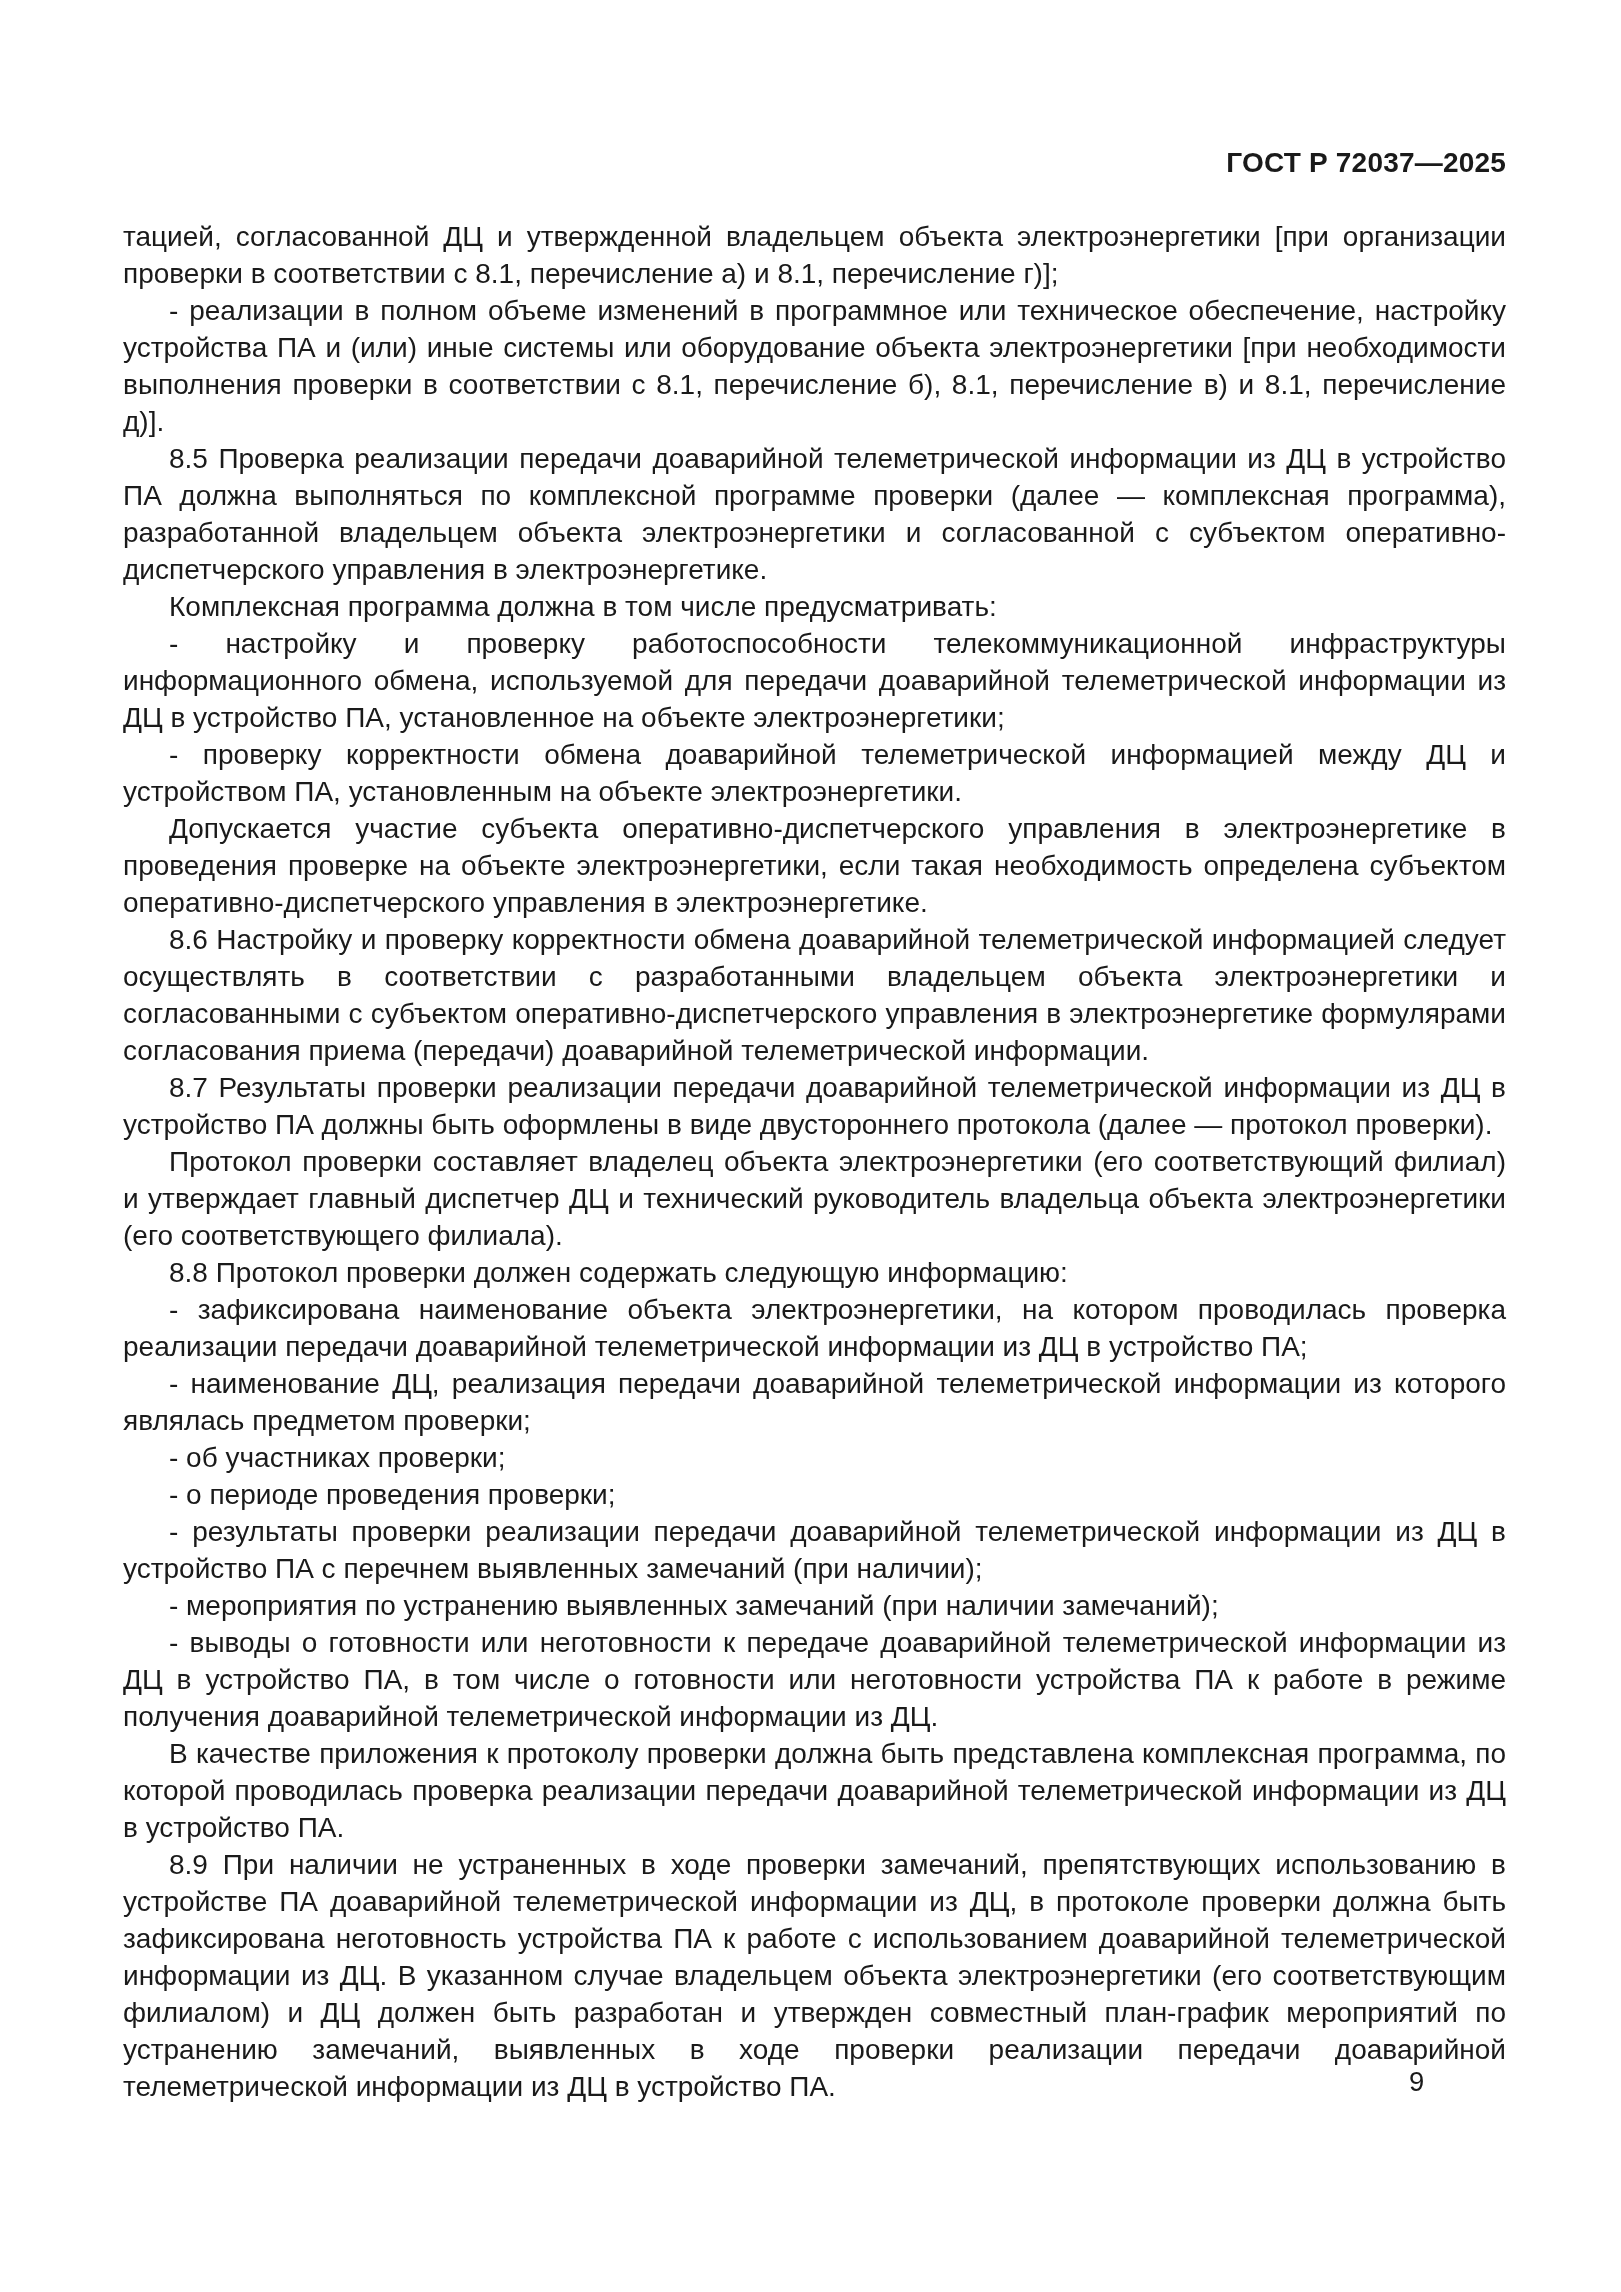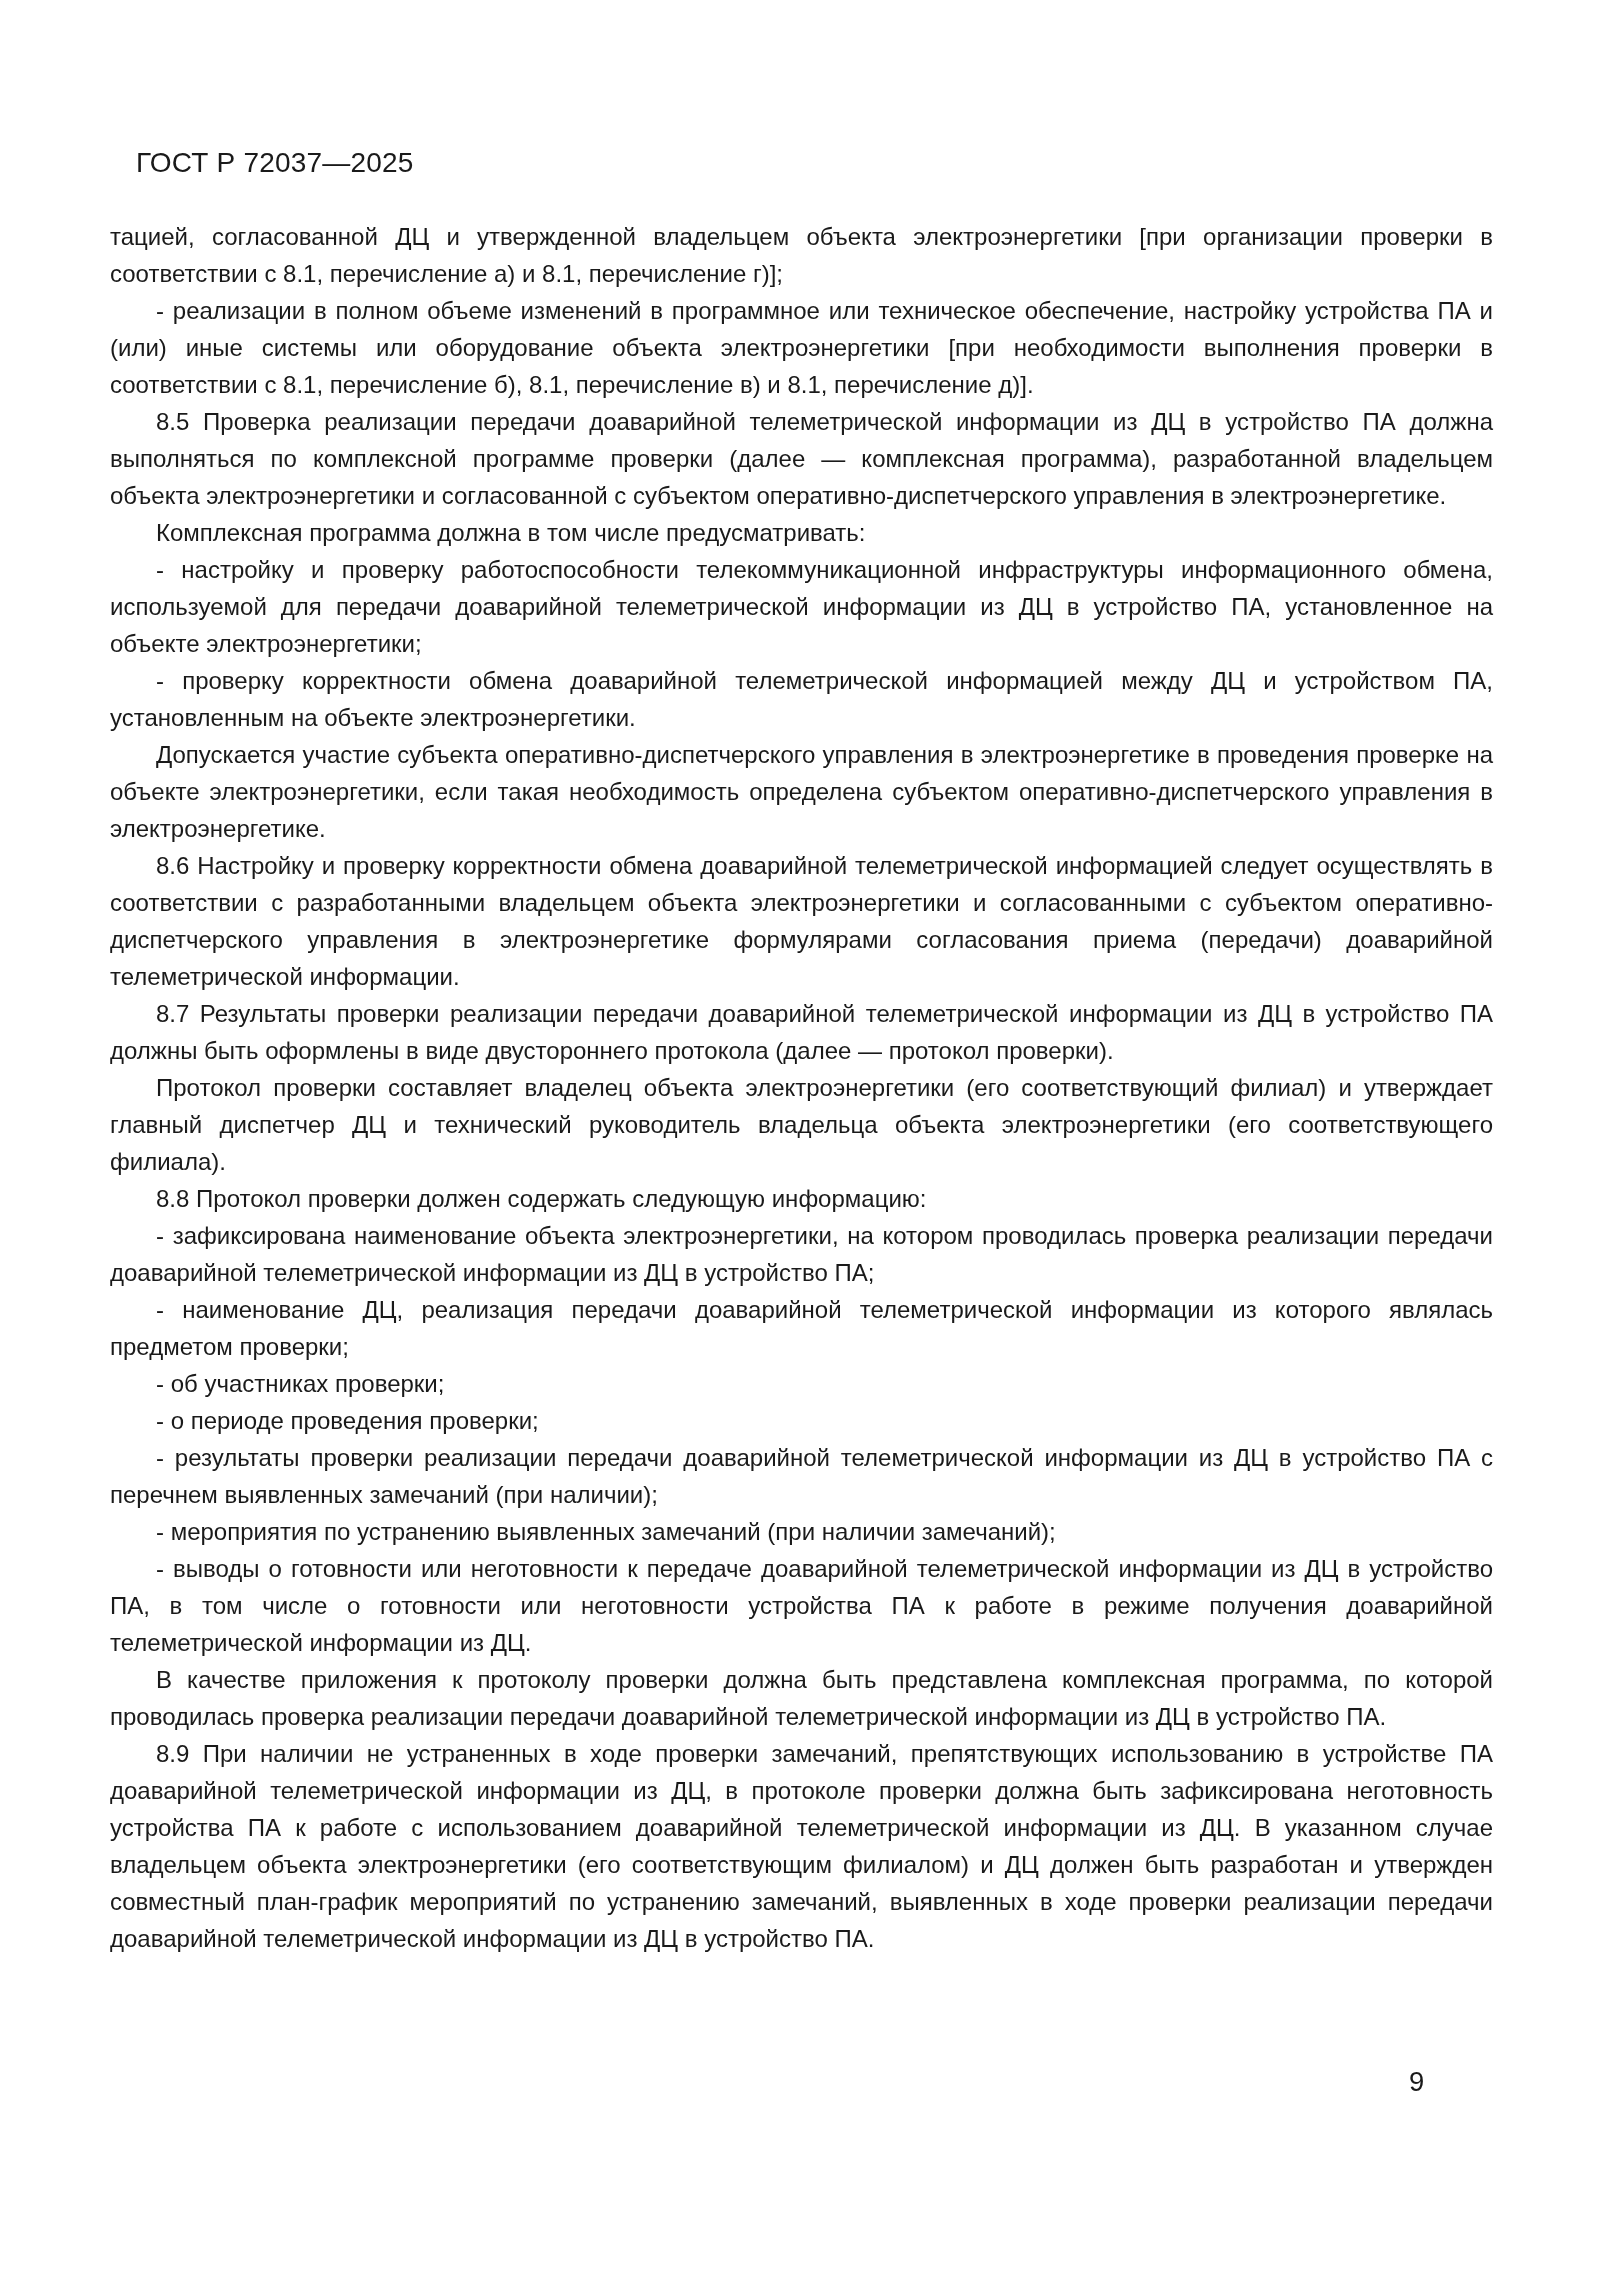--- a/index.html
+++ b/index.html
@@ -16,33 +16,33 @@
     overflow: hidden;
   }
   .page {
     position: absolute;
     inset: 0;
     background: #ffffff;
   }
   .doc-header {
     position: absolute;
     top: 147px;
-    left: 136px;
+    left: 123px;
     width: 1383px;
-    text-align: left;
-    font-weight: normal;
+    text-align: right;
+    font-weight: bold;
     font-size: 28px;
     letter-spacing: 0.2px;
   }
   .doc-body {
     position: absolute;
     top: 218px;
-    left: 110px;
+    left: 123px;
     width: 1383px;
-    font-size: 24px;
+    font-size: 28px;
     line-height: 37px;
     text-align: justify;
     hyphens: auto;
     -webkit-hyphens: auto;
   }
   .doc-body p {
     margin: 0;
     padding: 0;
     text-indent: 46px;
   }

